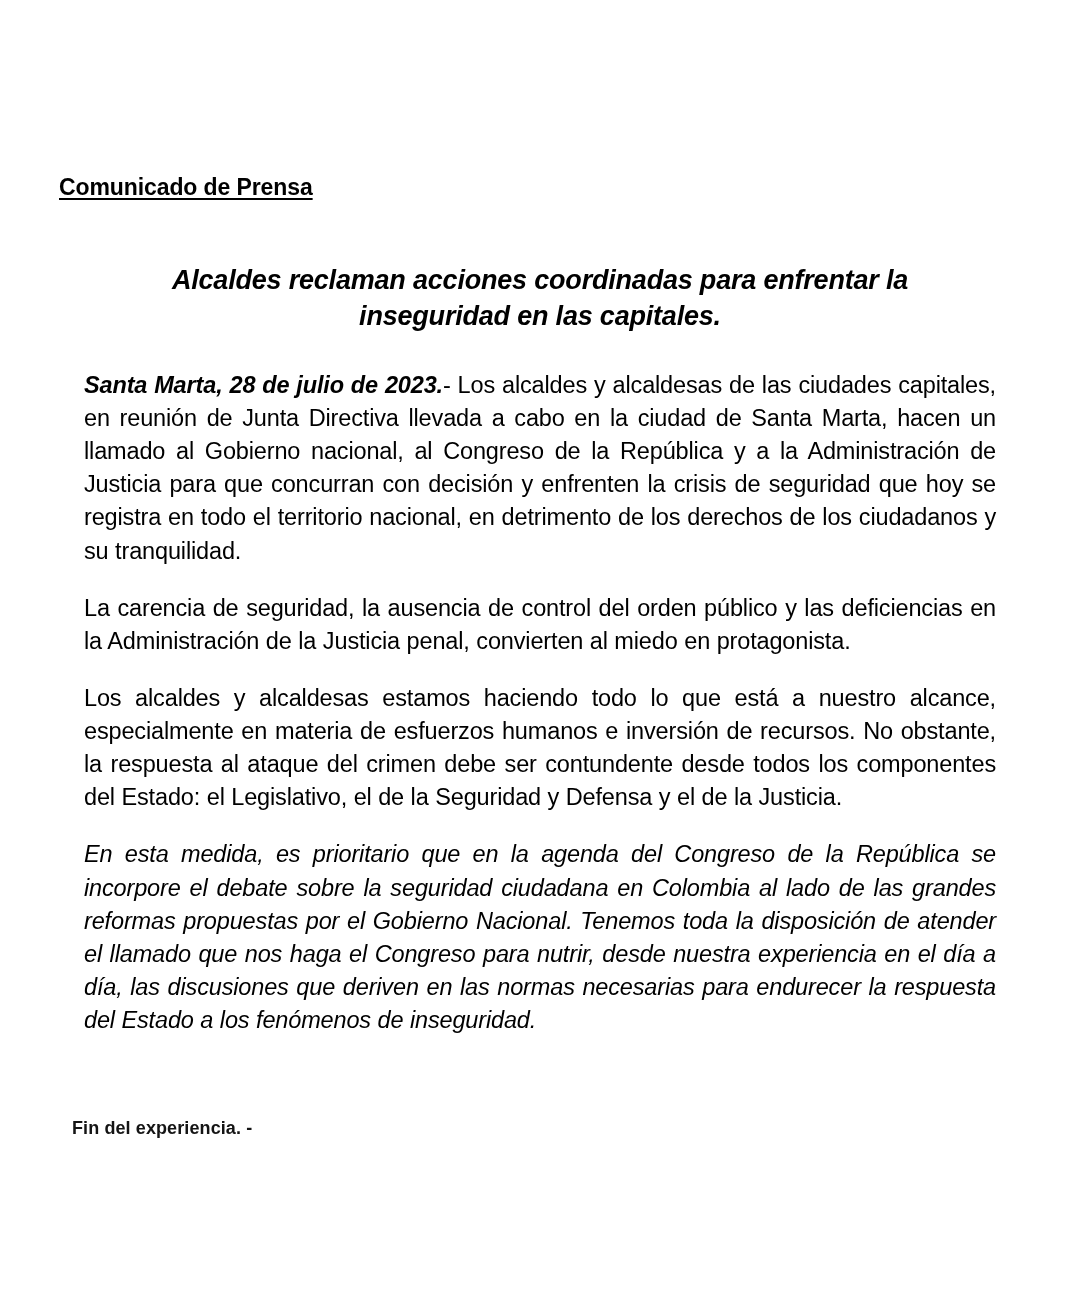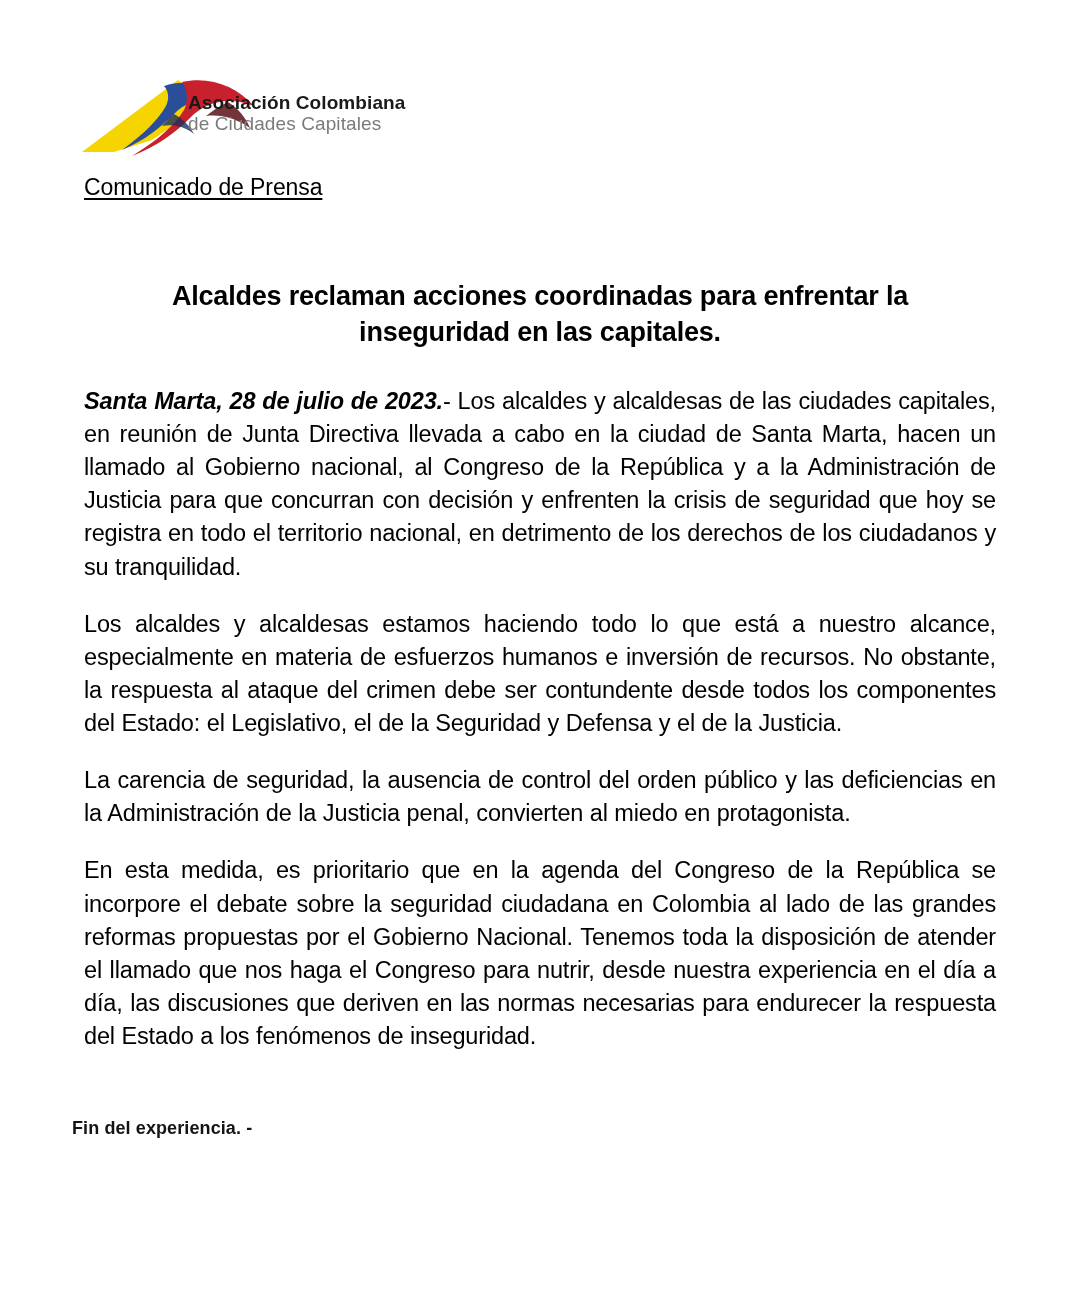--- a/index.html
+++ b/index.html
@@ -59,59 +59,60 @@
     font-size: 19px;
     font-weight: 400;
     color: #7b7b7b;
     letter-spacing: 0.1px;
     white-space: nowrap;
   }
 
   
   .section-heading {
     position: absolute;
-    left: 84px;
+    left: 59px;
     top: 174px;
     font-size: 23px;
-    font-weight: 400;
+    font-weight: 700;
     color: #000000;
     text-decoration: underline;
     text-underline-offset: 3px;
     letter-spacing: -0.1px;
     white-space: nowrap;
   }
 
   
   .doc-column {
     position: absolute;
     left: 84px;
     top: 262px;
     width: 912px;
   }
 
   .doc-title {
     font-size: 27px;
     font-weight: 700;
     line-height: 1.35;
     text-align: center;
-    margin: 16px 0 34px 0;
+    margin: 0 0 34px 0;
     padding: 0 22px;
     letter-spacing: -0.2px;
+    font-style: italic;
   }
 
   .doc-p {
     font-size: 23.5px;
     line-height: 1.41;
     text-align: justify;
     text-justify: inter-word;
     margin: 0 0 24px 0;
     letter-spacing: -0.15px;
     word-spacing: 0.2px;
   }
-  .doc-p:last-of-type { margin-bottom: 0; }
+  .doc-p:last-of-type { margin-bottom: 0; font-style: italic; }
 
   .dateline {
     font-weight: 700;
     font-style: italic;
   }
 
   
   .closing {
     position: absolute;
     left: 72px;
@@ -121,51 +122,32 @@
     color: #141414;
     letter-spacing: 0.1px;
     white-space: nowrap;
   }
 </style>
 </head>
 <body>
 
 <div class="page">
 
-  <div class="logo-block">
-    <div class="logo-mark">
-      <svg width="180" height="86" viewBox="0 0 180 86" xmlns="http://www.w3.org/2000/svg" aria-hidden="true">
-
-        <path d="M4 78 L100 6 L118 20 L104 46 L74 66 L36 78 Z" fill="#F5D400"></path>
-
-        <path d="M86 12 C110 4 134 12 150 28 C128 20 110 26 96 40 C84 52 68 66 44 76 C66 60 80 46 88 32 C92 24 90 16 86 12 Z" fill="#2B4E9B"></path>
-
-        <path d="M104 8 C132 2 158 12 176 32 C150 22 128 28 112 44 C98 58 80 72 54 82 C80 66 96 52 106 36 C111 26 109 14 104 8 Z" fill="#C8202C"></path>
-
-        <path d="M150 28 C160 34 168 44 172 54 C158 44 142 40 128 42 C138 34 146 30 150 28 Z" fill="#5a1118" opacity="0.85"></path>
-        <path d="M96 40 C104 44 112 52 116 60 C106 52 94 50 84 52 C90 46 93 42 96 40 Z" fill="#1d2f5e" opacity="0.8"></path>
-      </svg>
-    </div>
-    <div class="logo-wordmark">
-      <div class="logo-line1">Asociación Colombiana</div>
-      <div class="logo-line2">de Ciudades Capitales</div>
-    </div>
-  </div>
 
   <div class="section-heading">Comunicado de Prensa</div>
 
   <div class="doc-column">
 
     <h1 class="doc-title">Alcaldes reclaman acciones coordinadas para enfrentar la inseguridad en las capitales.</h1>
 
     <p class="doc-p"><span class="dateline">Santa Marta, 28 de julio de 2023.</span><span>- Los alcaldes y alcaldesas de las ciudades capitales, en reunión de Junta Directiva llevada a cabo en la ciudad de Santa Marta, hacen un llamado al Gobierno nacional, al Congreso de la República y a la Administración de Justicia para que concurran con decisión y enfrenten la crisis de seguridad que hoy se registra en todo el territorio nacional, en detrimento de los derechos de los ciudadanos y su tranquilidad.</span></p>
 
+    <p class="doc-p">La carencia de seguridad, la ausencia de control del orden público y las deficiencias en la Administración de la Justicia penal, convierten al miedo en protagonista.</p>
+
     <p class="doc-p">Los alcaldes y alcaldesas estamos haciendo todo lo que está a nuestro alcance, especialmente en materia de esfuerzos humanos e inversión de recursos. No obstante, la respuesta al ataque del crimen debe ser contundente desde todos los componentes del Estado: el Legislativo, el de la Seguridad y Defensa y el de la Justicia.</p>
-
-    <p class="doc-p">La carencia de seguridad, la ausencia de control del orden público y las deficiencias en la Administración de la Justicia penal, convierten al miedo en protagonista.</p>
 
     <p class="doc-p">En esta medida, es prioritario que en la agenda del Congreso de la República se incorpore el debate sobre la seguridad ciudadana en Colombia al lado de las grandes reformas propuestas por el Gobierno Nacional. Tenemos toda la disposición de atender el llamado que nos haga el Congreso para nutrir, desde nuestra experiencia en el día a día, las discusiones que deriven en las normas necesarias para endurecer la respuesta del Estado a los fenómenos de inseguridad.</p>
 
   </div>
 
   <div class="closing">Fin del experiencia. -</div>
 
 </div>
 
 </body></html>

